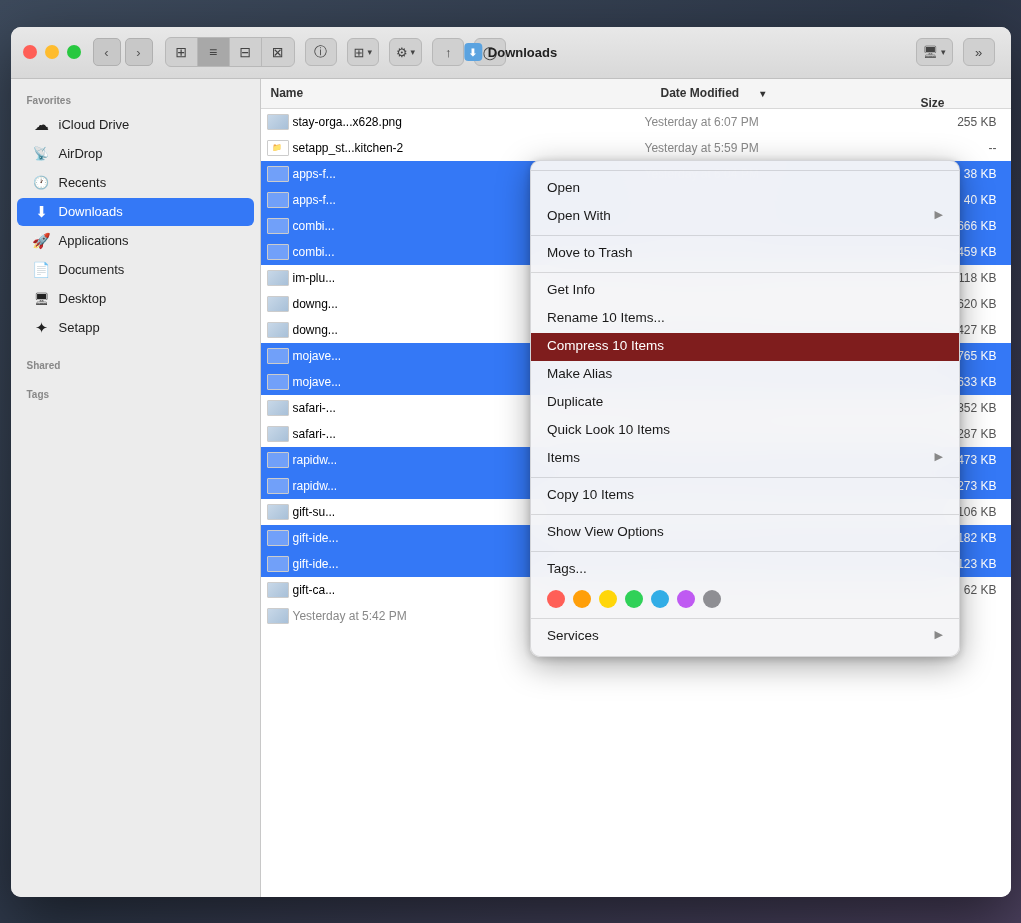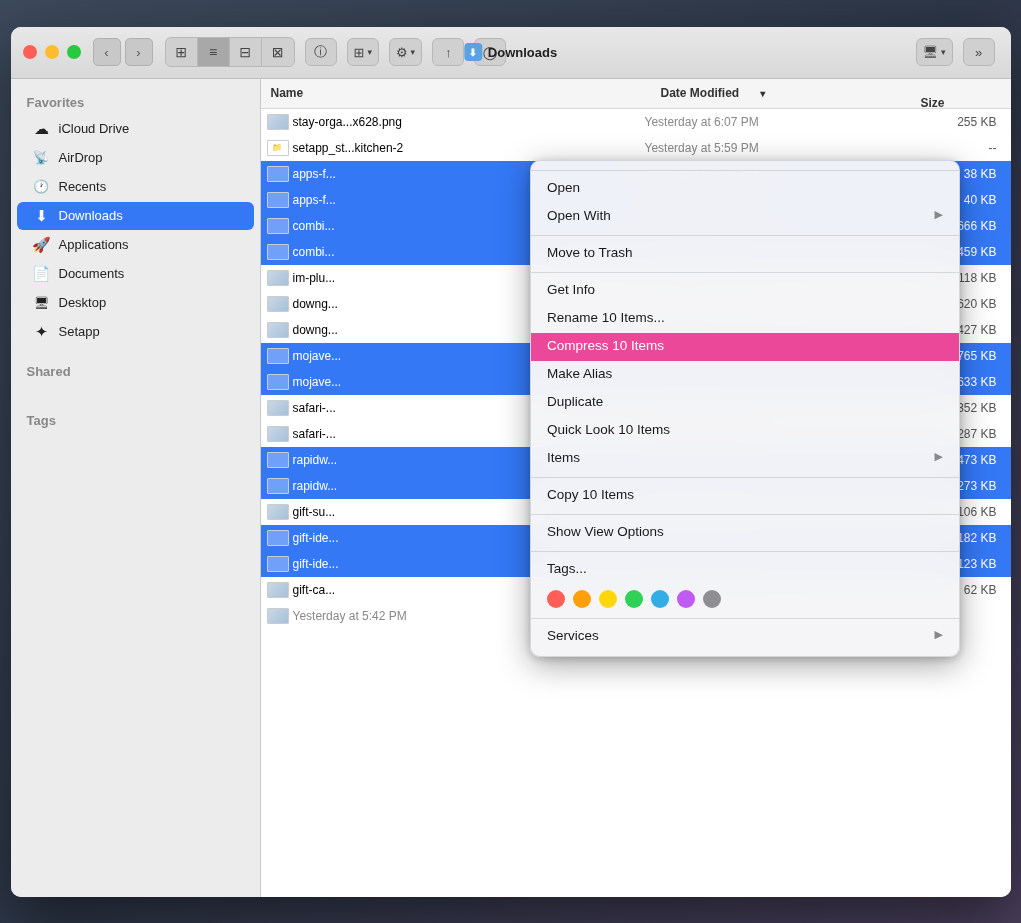--- a/index.html
+++ b/index.html
@@ -176,21 +176,21 @@
     .sidebar {
       width: 250px;
       min-width: 250px;
       background: rgba(235,235,235,0.95);
       border-right: 1px solid #c8c8c8;
       padding: 10px 0;
       overflow-y: auto;
     }
 
     .sidebar-section-label {
-      font-size: 13px;
+      font-size: 10px;
       font-weight: 600;
       color: #888;
       padding: 6px 16px 4px;
       text-transform: none;
       letter-spacing: 0;
     }
 
     .sidebar-item {
       display: flex;
       align-items: center;
@@ -333,21 +333,21 @@
       align-items: flex-start;
       padding: 5px 16px;
       font-size: 13.5px;
       color: #1a1a1a;
       cursor: pointer;
       min-height: 28px;
       justify-content: space-between;
     }
 
     .ctx-item.highlighted {
-      background: #ec4899;
+      background: #7f1d1d;
       color: white;
     }
 
     .ctx-item-label { flex: 1; }
 
     .ctx-arrow {
       font-size: 11px;
       color: #888;
     }
 
@@ -499,21 +499,21 @@
         <span class="sidebar-item-icon" style="font-size:12px;">🖥</span>
         <span>Desktop</span>
       </div>
 
       <div class="sidebar-item">
         <span class="sidebar-item-icon">✦</span>
         <span>Setapp</span>
       </div>
 
       <div class="sidebar-section-label" style="margin-top: 12px;">Shared</div>
-      <div class="sidebar-section-label" style="margin-top: 24px;">Tags</div>
+      <div class="sidebar-section-label" style="margin-top: 8px;">Tags</div>
     </div>
 
     <div class="content">
 
       <div class="column-headers">
         <div class="col-header col-name">
           <span>Name</span>
         </div>
         <div class="col-header col-date">
           <span>Date Modified</span>

